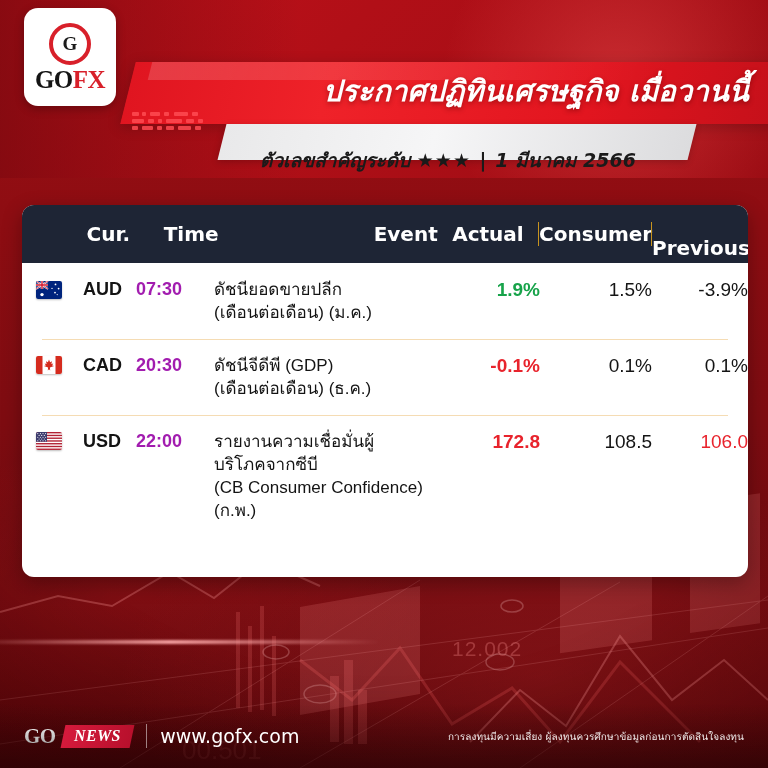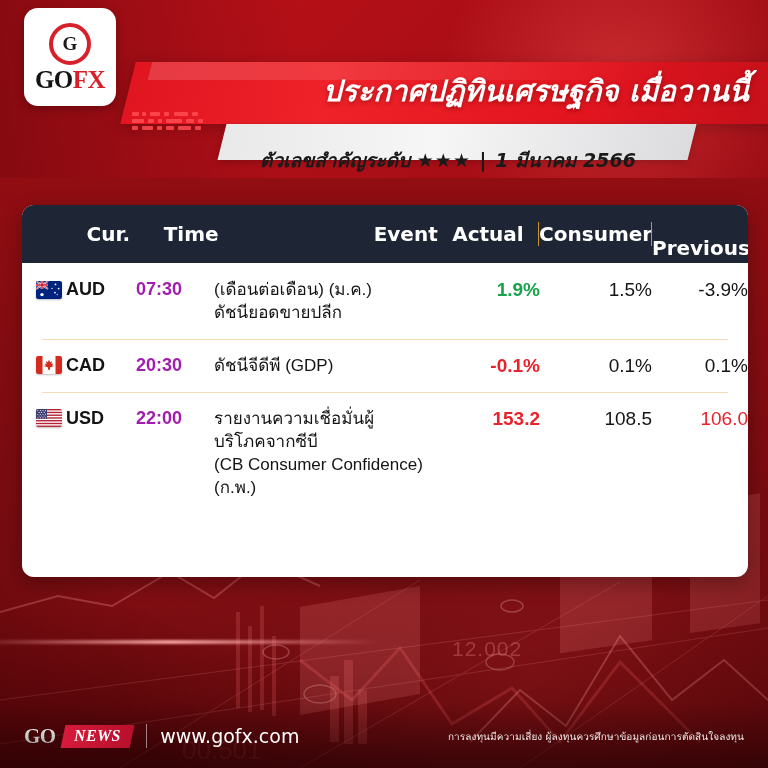--- a/index.html
+++ b/index.html
@@ -86,21 +86,21 @@
   .c-event{width:216px;text-align:right;}
   .c-act{width:110px;text-align:center;}
   .c-fc{width:112px;text-align:center;}
   .c-prev{width:96px;text-align:center;margin-top:28px;}
   .divider{width:1px;height:24px;background:#c8941e;}
 
   .tbody{background:#fff;}
   .row{display:flex;align-items:flex-start;padding:16px 0 14px 0;position:relative;}
   .row + .row::before{content:"";position:absolute;left:20px;right:20px;top:0;height:1px;
     background:#f5dcb4;}
-  .cur-cell{width:108px;display:flex;align-items:center;gap:4px;padding-left:14px;box-sizing:border-box;}
+  .cur-cell{width:108px;display:flex;align-items:center;gap:21px;padding-left:14px;box-sizing:border-box;}
   .flag{width:26px;height:18px;border-radius:2px;overflow:hidden;flex:0 0 auto;
     box-shadow:0 1px 2px rgba(0,0,0,.25);}
   .cur-code{font-size:18px;font-weight:bold;color:#141414;}
   .time-cell{width:84px;font-size:18px;font-weight:bold;color:#a21caf;padding-left:6px;box-sizing:border-box;}
   .event-cell{width:216px;font-size:17px;line-height:1.35;color:#141414;padding-right:6px;box-sizing:border-box;}
   .num{width:110px;text-align:right;font-size:19px;font-weight:bold;}
   .num.fc{width:112px;font-weight:normal;color:#141414;}
   .num.prev{width:96px;font-weight:normal;}
   .up{color:#17a34a;}
   .down{color:#e8232c;}
@@ -253,22 +253,22 @@
                 <circle cx="19" cy="11.6" r="0.9"></circle>
                 <circle cx="16" cy="7.4" r="0.7"></circle>
                 <circle cx="21.2" cy="13.6" r="0.6"></circle>
               </g>
             </svg>
           </span>
           <span class="cur-code">AUD</span>
         </div>
         <div class="time-cell">07:30</div>
         <div class="event-cell">
+          <div>ดัชนียอดขายปลีก</div>
           <div>(เดือนต่อเดือน) (ม.ค.)</div>
-          <div>ดัชนียอดขายปลีก</div>
         </div>
         <div class="num up">1.9%</div>
         <div class="num fc">1.5%</div>
         <div class="num prev neutral">-3.9%</div>
       </div>
 
       <div class="row">
         <div class="cur-cell">
           <span class="flag">
             <svg width="26" height="18" viewBox="0 0 26 18">
@@ -276,20 +276,21 @@
               <rect x="0" y="0" width="6.5" height="18" fill="#d52b1e"></rect>
               <rect x="19.5" y="0" width="6.5" height="18" fill="#d52b1e"></rect>
               <path d="M13,3.4 L14.1,6.2 L16.1,5.2 L15.3,8 L17.3,7.6 L16.1,9.4 L18.1,10 L13.9,11.4 L14.2,14.4 L13,13.2 L11.8,14.4 L12.1,11.4 L7.9,10 L9.9,9.4 L8.7,7.6 L10.7,8 L9.9,5.2 L11.9,6.2 Z" fill="#d52b1e"></path>
             </svg>
           </span>
           <span class="cur-code">CAD</span>
         </div>
         <div class="time-cell">20:30</div>
         <div class="event-cell">
           <div>ดัชนีจีดีพี (GDP)</div>
+          <div>(เดือนต่อเดือน) (ธ.ค.)</div>
         </div>
         <div class="num down">-0.1%</div>
         <div class="num fc">0.1%</div>
         <div class="num prev neutral">0.1%</div>
       </div>
 
       <div class="row">
         <div class="cur-cell">
           <span class="flag">
             <svg width="26" height="18" viewBox="0 0 26 18">
@@ -327,21 +328,21 @@
             </svg>
           </span>
           <span class="cur-code">USD</span>
         </div>
         <div class="time-cell">22:00</div>
         <div class="event-cell">
           <div>รายงานความเชื่อมั่นผู้บริโภคจากซีบี</div>
           <div>(CB Consumer Confidence)</div>
           <div>(ก.พ.)</div>
         </div>
-        <div class="num down">153.2</div>
+        <div class="num down">172.8</div>
         <div class="num fc">108.5</div>
         <div class="num prev down">106.0</div>
       </div>
 
     </div>
   </div>
 
   <div class="footer">
     <div class="go-news">
       <span class="gn-go">GO</span>

